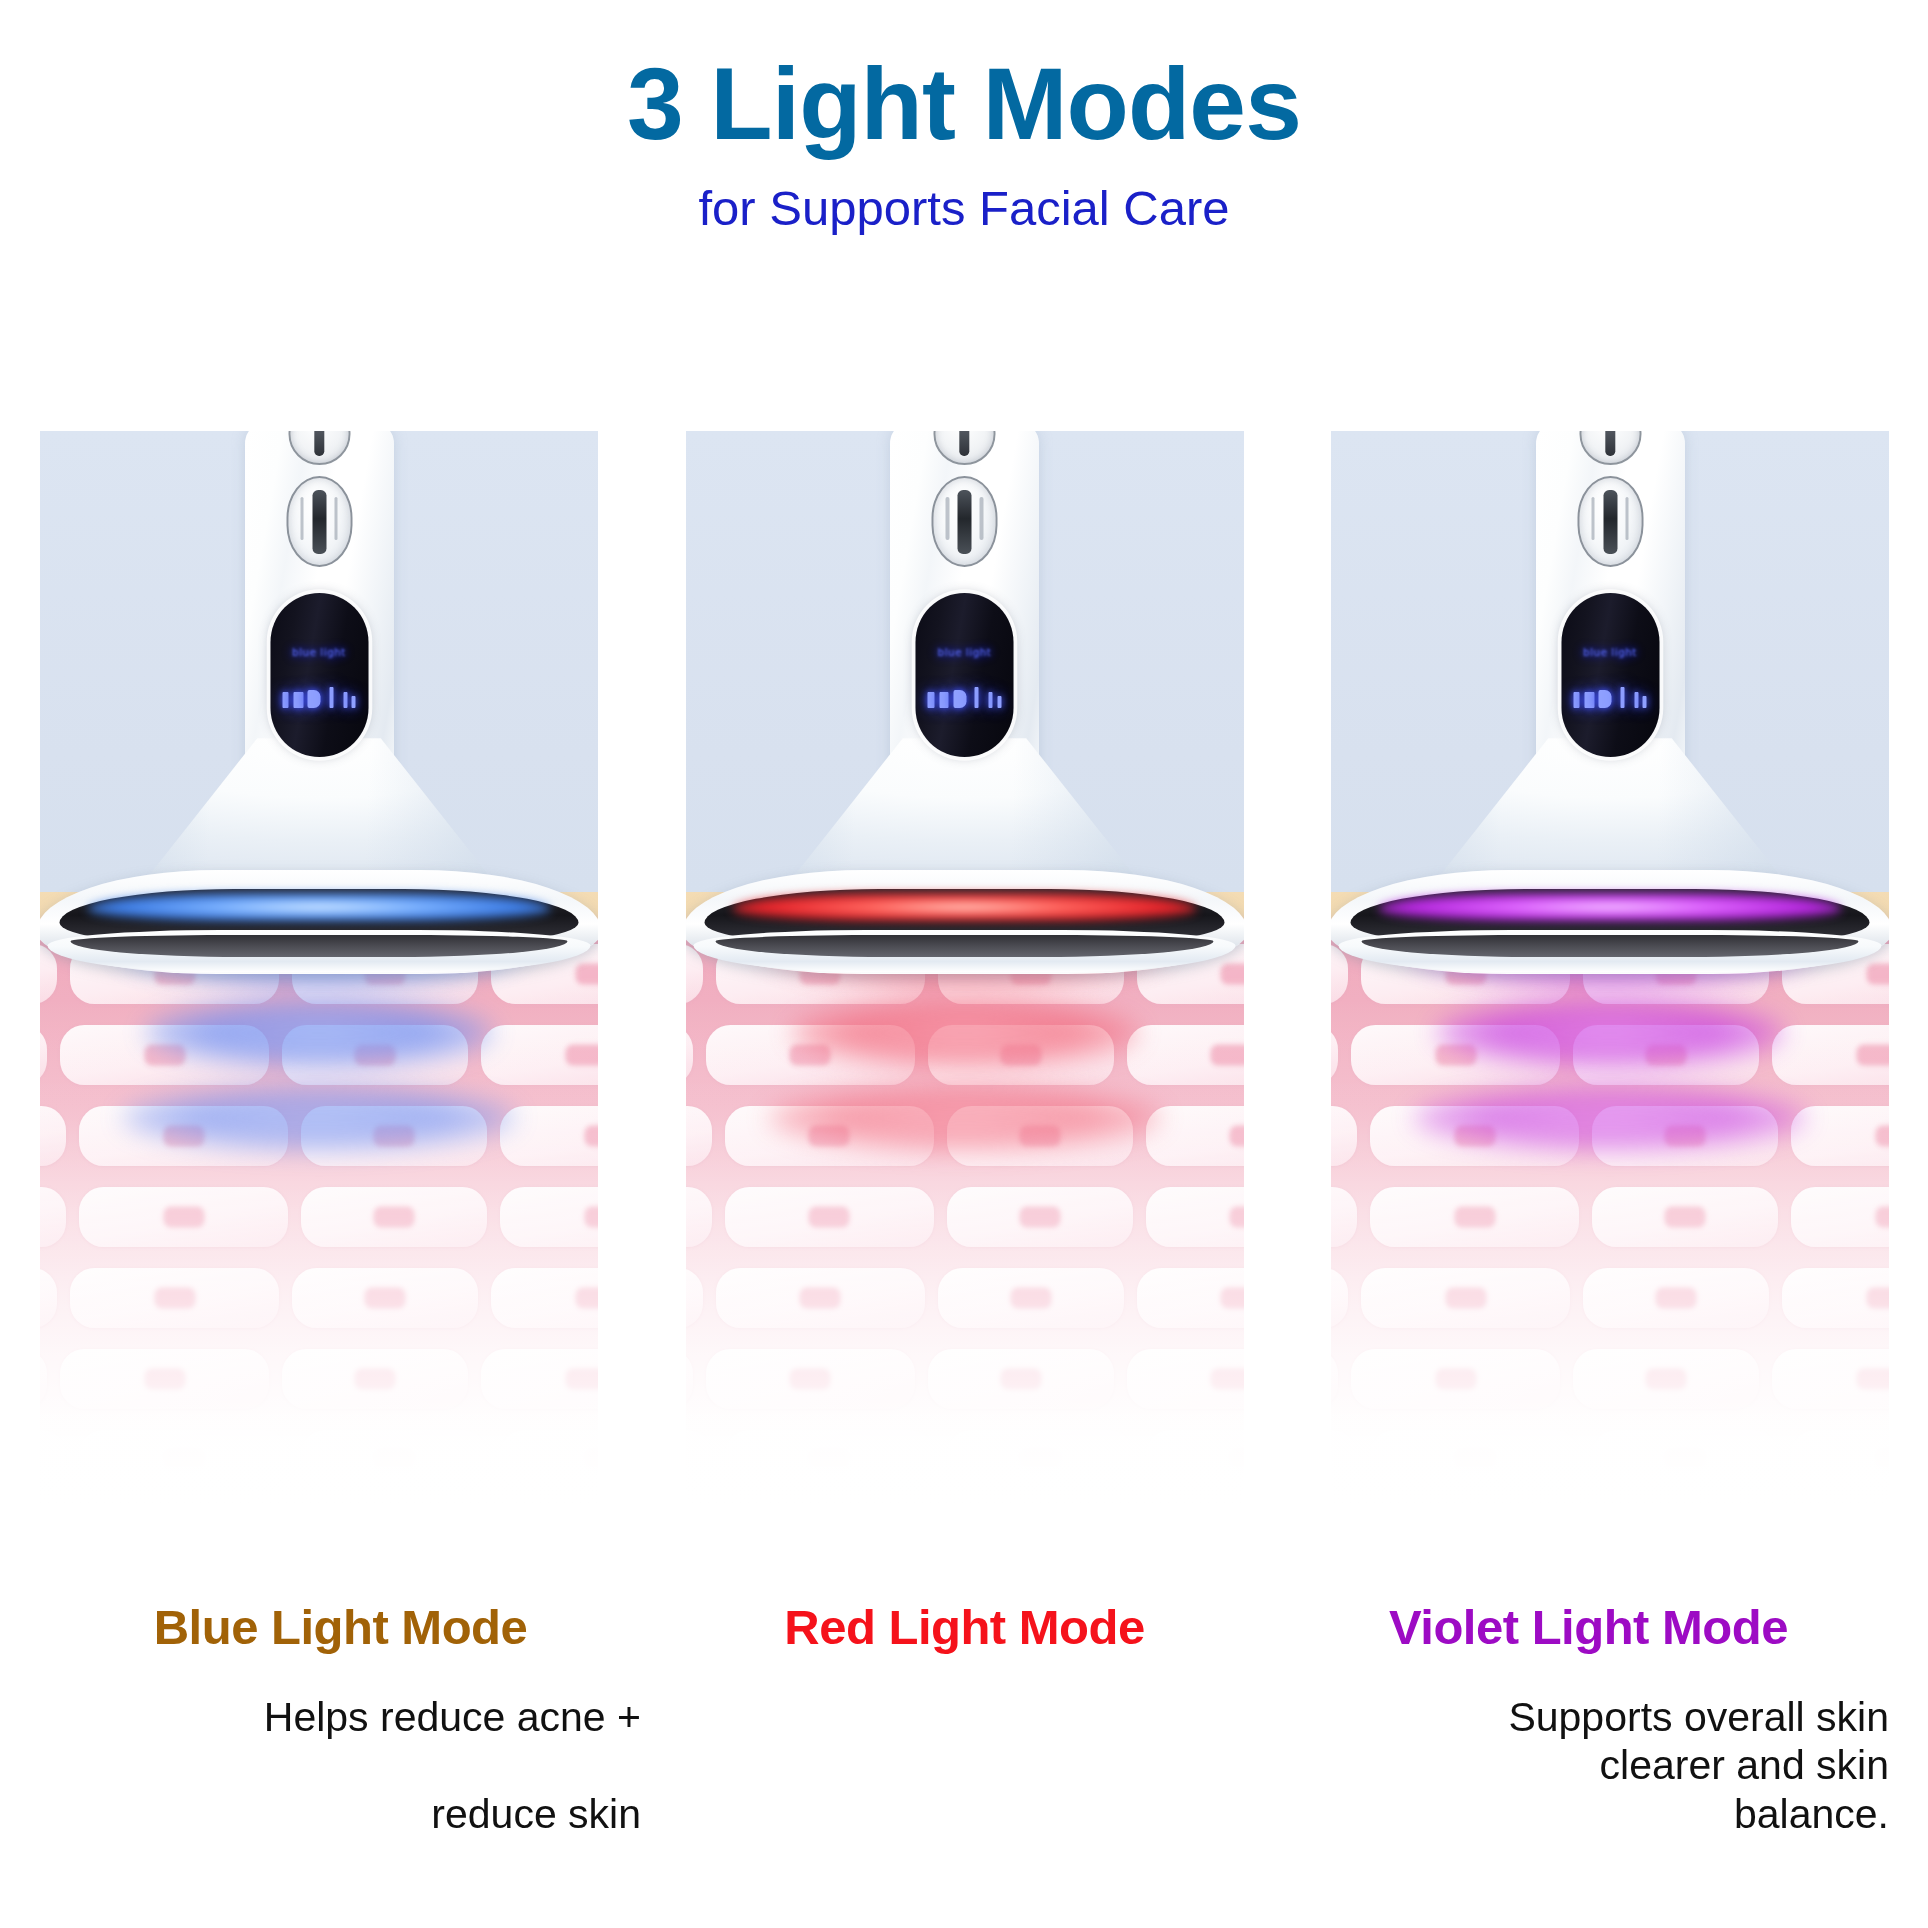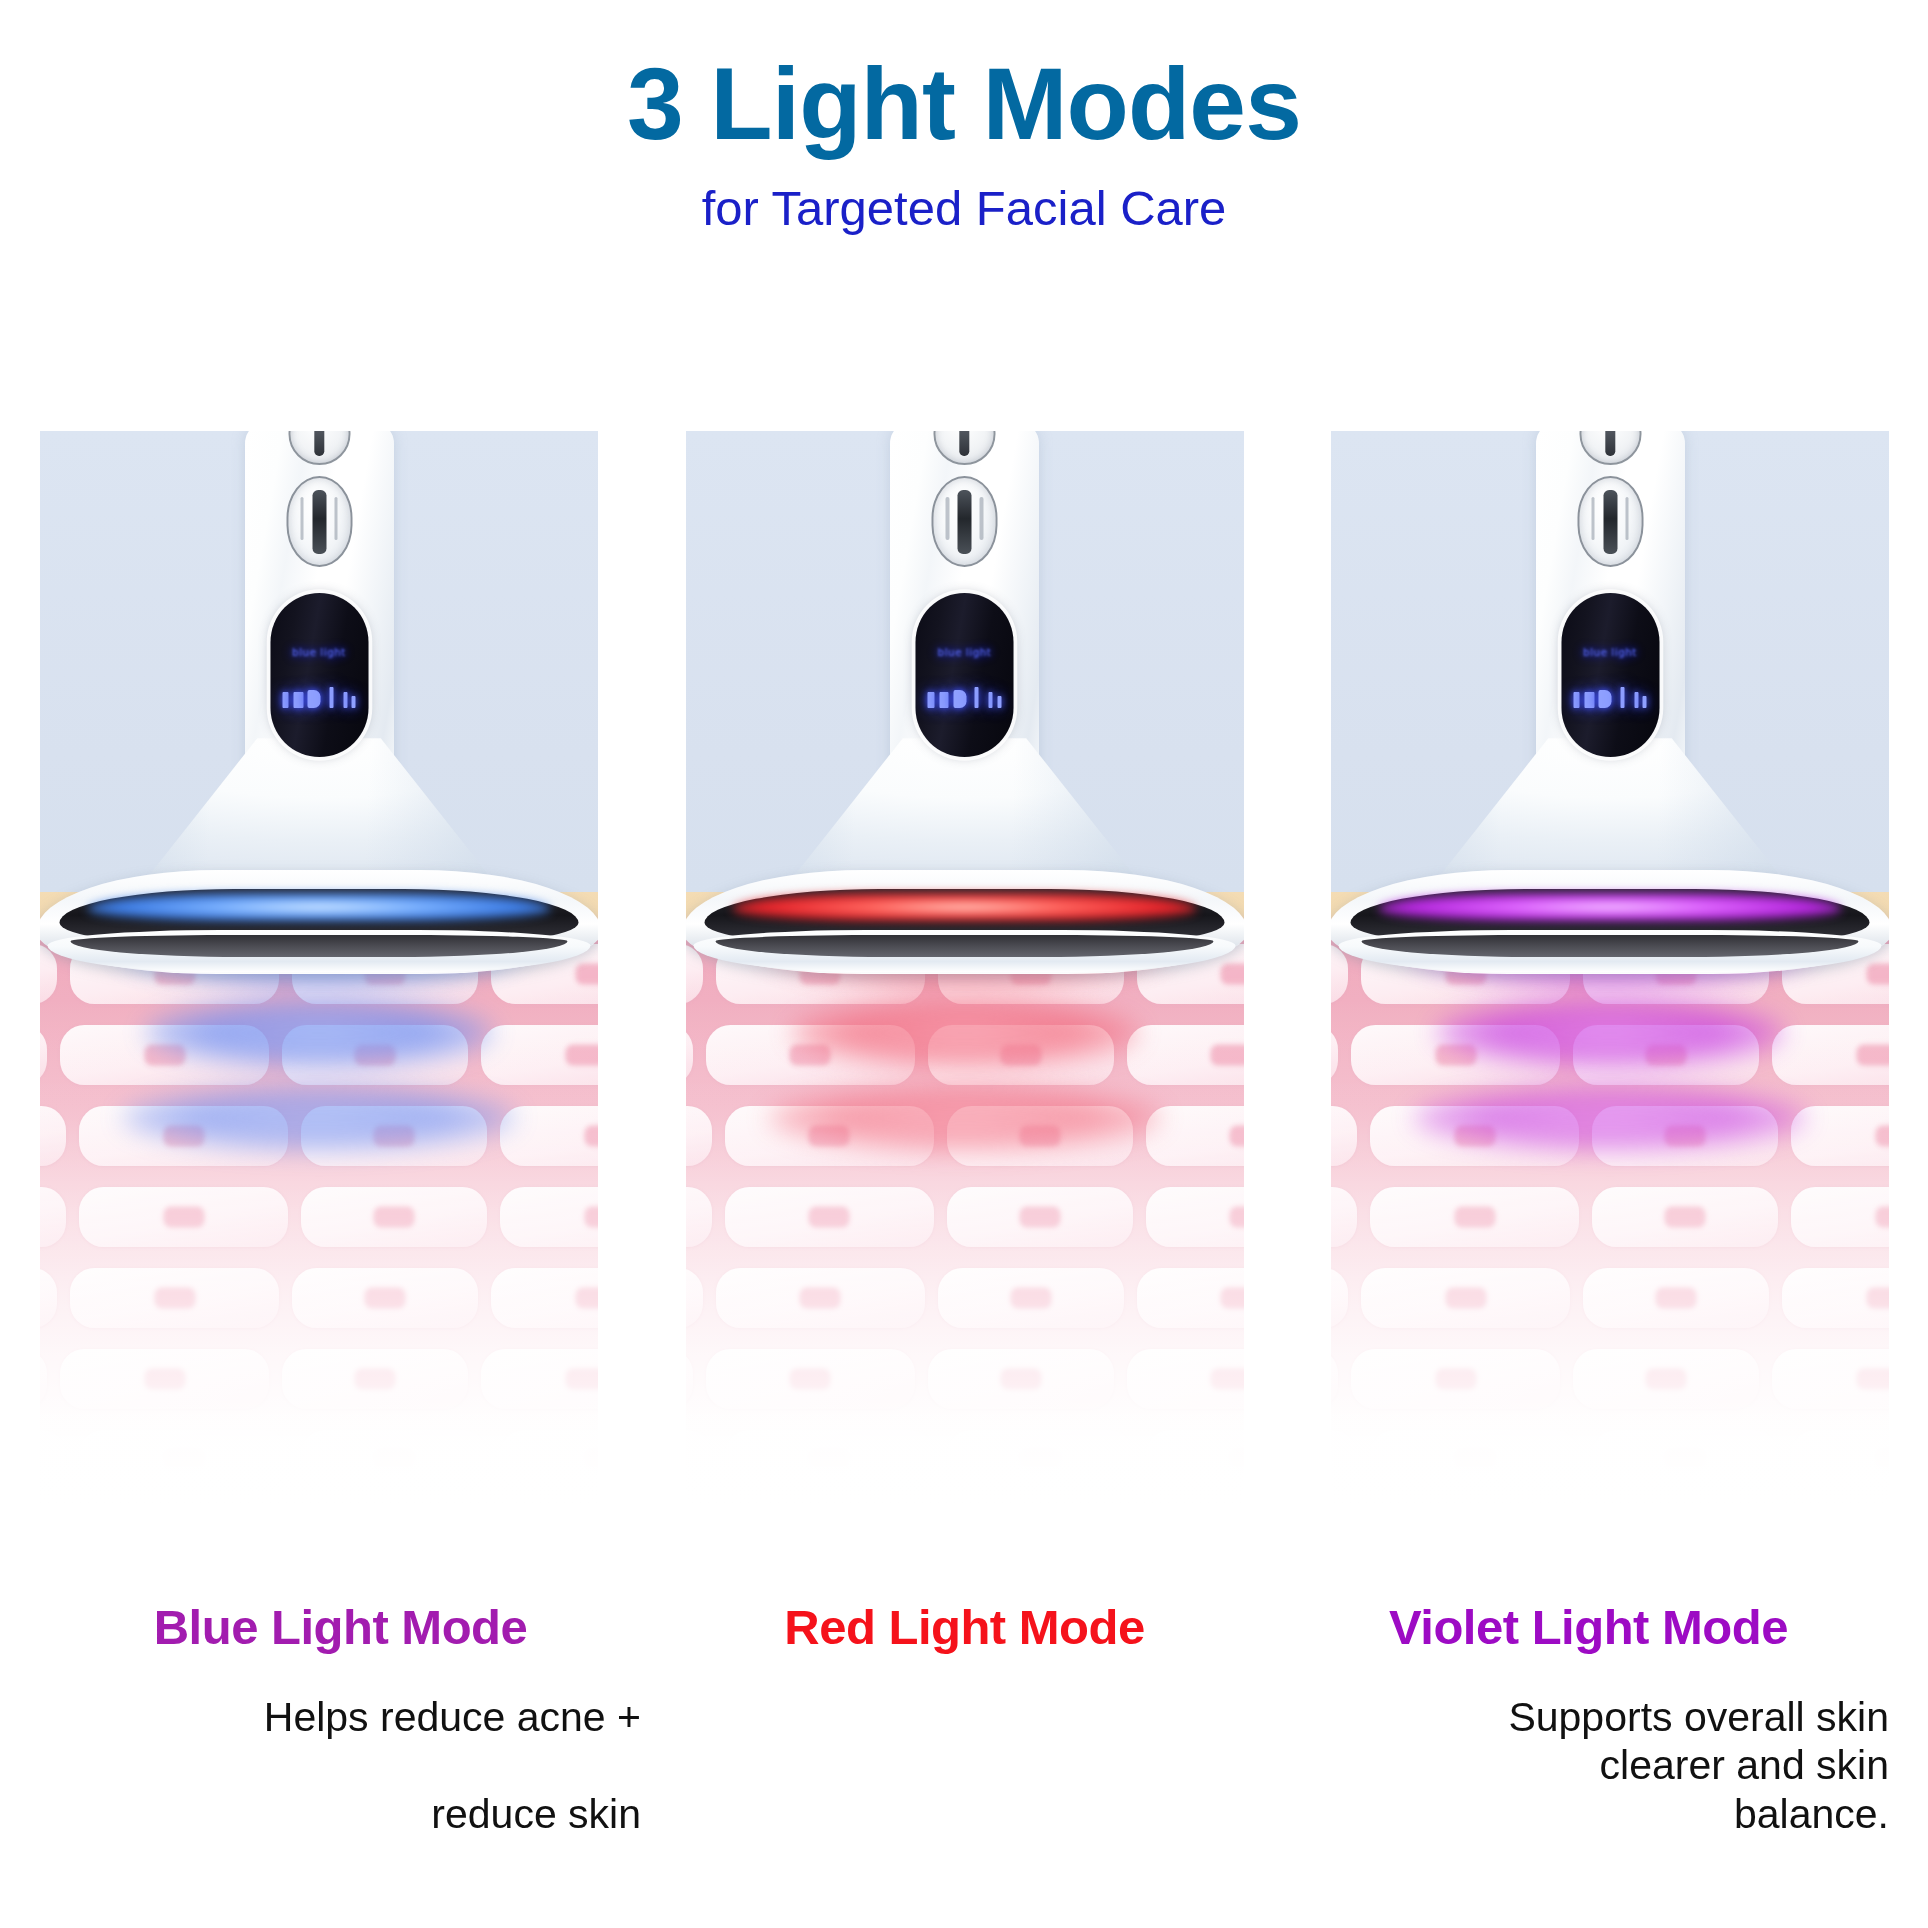--- a/index.html
+++ b/index.html
@@ -414,21 +414,21 @@
     font-weight: 400;
     text-align: right;
   }
 </style>
 </head>
 <body>
 
 <div class="header">
   <h1 class="main-title">3 Light Modes</h1>
   <p class="subtitle">
-    <span class="subtitle-line">for Targeted Facial Care</span>
+    <span class="subtitle-line">for Supports Facial Care</span>
   </p>
 </div>
 
 <div class="panels">
 
   <div class="panel">
     <div class="panel-sky"></div>
 
     <div class="device">
       <div class="device-body"></div>
@@ -725,21 +725,21 @@
       <div class="depth-fade"></div>
     </div>
     <div class="panel-fade"></div>
   </div>
 
 </div>
 
 <div class="captions">
 
   <div class="caption">
-    <div class="caption-title" style="color:#a21caf;">Blue Light Mode</div>
+    <div class="caption-title" style="color:#a16207;">Blue Light Mode</div>
     <p class="caption-desc">
       <span>Helps reduce acne +</span><br>
       <br>
       <span>reduce skin</span>
     </p>
   </div>
 
   <div class="caption">
     <div class="caption-title" style="color:#f5121b;">Red Light Mode</div>
   </div>

